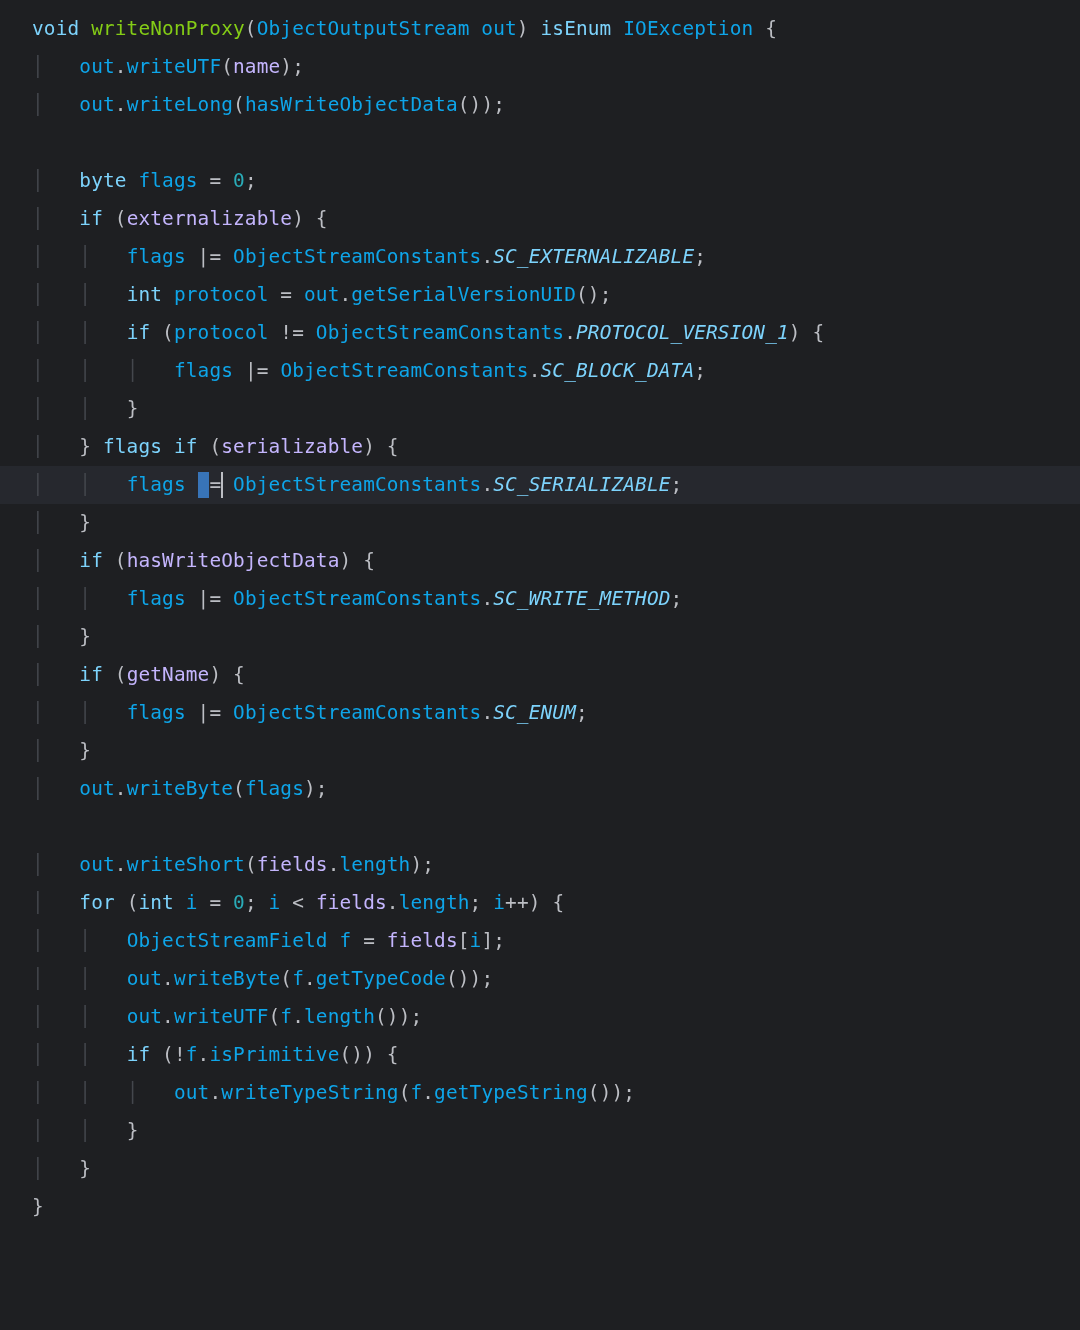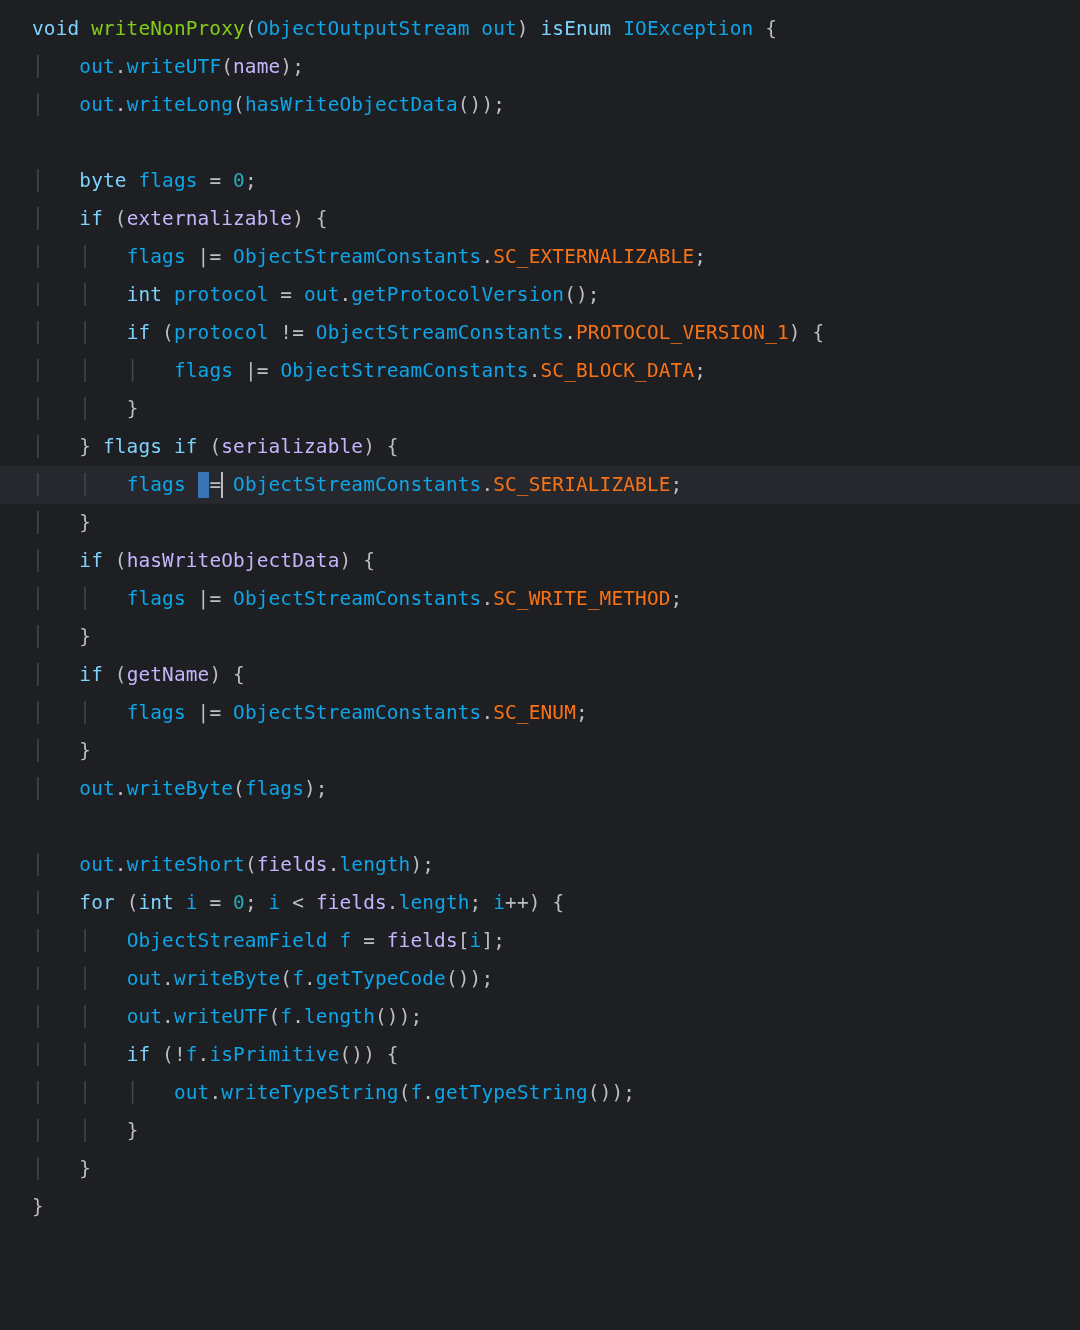--- a/index.html
+++ b/index.html
@@ -1,21 +1,21 @@
 <!DOCTYPE html>
 <html><head>
 <meta charset="utf-8">
 <style>
   html,body{margin:0;padding:0;background:#1e1f22;width:1080px;height:1330px;overflow:hidden}
   pre.code{margin:0;padding:10px 0 0 32px;font-family:"Menlo","Consolas","DejaVu Sans Mono",monospace;font-size:19.4px;line-height:38px;color:#bcbec4;white-space:pre;letter-spacing:0.15px}
   .kw{color:#7dd3fc}     
   .mname{color:#84cc16}   
   .ident{color:#0ea5e9}
   .field{color:#c4b5fd}  
-  .stat{color:#f97316;}   
+  .stat{color:#7dd3fc;font-style:italic}   
   .num{color:#2aacb8}
   .punc{color:#bcbec4}
   .und{text-decoration-color:#7a7e85;text-underline-offset:3px}
   .guide{color:#44474d}
   .hl-line{position:absolute;left:0;top:0;width:1080px;height:38px;background:#26282e;z-index:0}
   .code-wrap{position:relative}
   pre.code{position:relative;z-index:1} 
   .sel{position:absolute;z-index:2;background:#3874b8;width:12px;height:26px}
   .caret{position:absolute;z-index:3;background:#bcbec4;width:2px;height:26px}
 </style>
@@ -26,21 +26,21 @@
   <div id="hl" class="hl-line" style="top: 466px;"></div>
   <div id="sel" class="sel" style="left: 197.55px; top: 472px; width: 11.825px;"></div>
   <div id="caret" class="caret" style="left: 221.2px; top: 472px;"></div>
   <pre class="code" id="code"><span class="kw">void</span> <span class="mname">writeNonProxy</span><span class="punc">(</span><span class="ident">ObjectOutputStream</span> <span class="ident">out</span><span class="punc">)</span> <span class="kw">isEnum</span> <span class="ident">IOException</span> <span class="punc">{</span>
 <span class="guide">│</span>   <span class="ident">out</span><span class="punc">.</span><span class="ident">writeUTF</span><span class="punc">(</span><span class="field">name</span><span class="punc">)</span><span class="punc">;</span>
 <span class="guide">│</span>   <span class="ident">out</span><span class="punc">.</span><span class="ident">writeLong</span><span class="punc">(</span><span class="ident">hasWriteObjectData</span><span class="punc">(</span><span class="punc">)</span><span class="punc">)</span><span class="punc">;</span>
 
 <span class="guide">│</span>   <span class="kw">byte</span> <span class="ident und">flags</span> <span class="punc">=</span> <span class="num">0</span><span class="punc">;</span>
 <span class="guide">│</span>   <span class="kw">if</span> <span class="punc">(</span><span class="field">externalizable</span><span class="punc">)</span> <span class="punc">{</span>
 <span class="guide">│</span>   <span class="guide">│</span>   <span class="ident und">flags</span> <span class="punc">|</span><span class="punc">=</span> <span class="ident">ObjectStreamConstants</span><span class="punc">.</span><span class="stat">SC_EXTERNALIZABLE</span><span class="punc">;</span>
-<span class="guide">│</span>   <span class="guide">│</span>   <span class="kw">int</span> <span class="ident">protocol</span> <span class="punc">=</span> <span class="ident">out</span><span class="punc">.</span><span class="ident">getProtocolVersion</span><span class="punc">(</span><span class="punc">)</span><span class="punc">;</span>
+<span class="guide">│</span>   <span class="guide">│</span>   <span class="kw">int</span> <span class="ident">protocol</span> <span class="punc">=</span> <span class="ident">out</span><span class="punc">.</span><span class="ident">getSerialVersionUID</span><span class="punc">(</span><span class="punc">)</span><span class="punc">;</span>
 <span class="guide">│</span>   <span class="guide">│</span>   <span class="kw">if</span> <span class="punc">(</span><span class="ident">protocol</span> <span class="punc">!</span><span class="punc">=</span> <span class="ident">ObjectStreamConstants</span><span class="punc">.</span><span class="stat">PROTOCOL_VERSION_1</span><span class="punc">)</span> <span class="punc">{</span>
 <span class="guide">│</span>   <span class="guide">│</span>   <span class="guide">│</span>   <span class="ident und">flags</span> <span class="punc">|</span><span class="punc">=</span> <span class="ident">ObjectStreamConstants</span><span class="punc">.</span><span class="stat">SC_BLOCK_DATA</span><span class="punc">;</span>
 <span class="guide">│</span>   <span class="guide">│</span>   <span class="punc">}</span>
 <span class="guide">│</span>   <span class="punc">}</span> <span class="kw">flags</span> <span class="kw">if</span> <span class="punc">(</span><span class="field">serializable</span><span class="punc">)</span> <span class="punc">{</span>
 <span class="guide">│</span>   <span class="guide">│</span>   <span class="ident und">flags</span> <span class="punc">|</span><span class="punc">=</span> <span class="ident">ObjectStreamConstants</span><span class="punc">.</span><span class="stat">SC_SERIALIZABLE</span><span class="punc">;</span>
 <span class="guide">│</span>   <span class="punc">}</span>
 <span class="guide">│</span>   <span class="kw">if</span> <span class="punc">(</span><span class="field">hasWriteObjectData</span><span class="punc">)</span> <span class="punc">{</span>
 <span class="guide">│</span>   <span class="guide">│</span>   <span class="ident und">flags</span> <span class="punc">|</span><span class="punc">=</span> <span class="ident">ObjectStreamConstants</span><span class="punc">.</span><span class="stat">SC_WRITE_METHOD</span><span class="punc">;</span>
 <span class="guide">│</span>   <span class="punc">}</span>
 <span class="guide">│</span>   <span class="kw">if</span> <span class="punc">(</span><span class="field">getName</span><span class="punc">)</span> <span class="punc">{</span>

